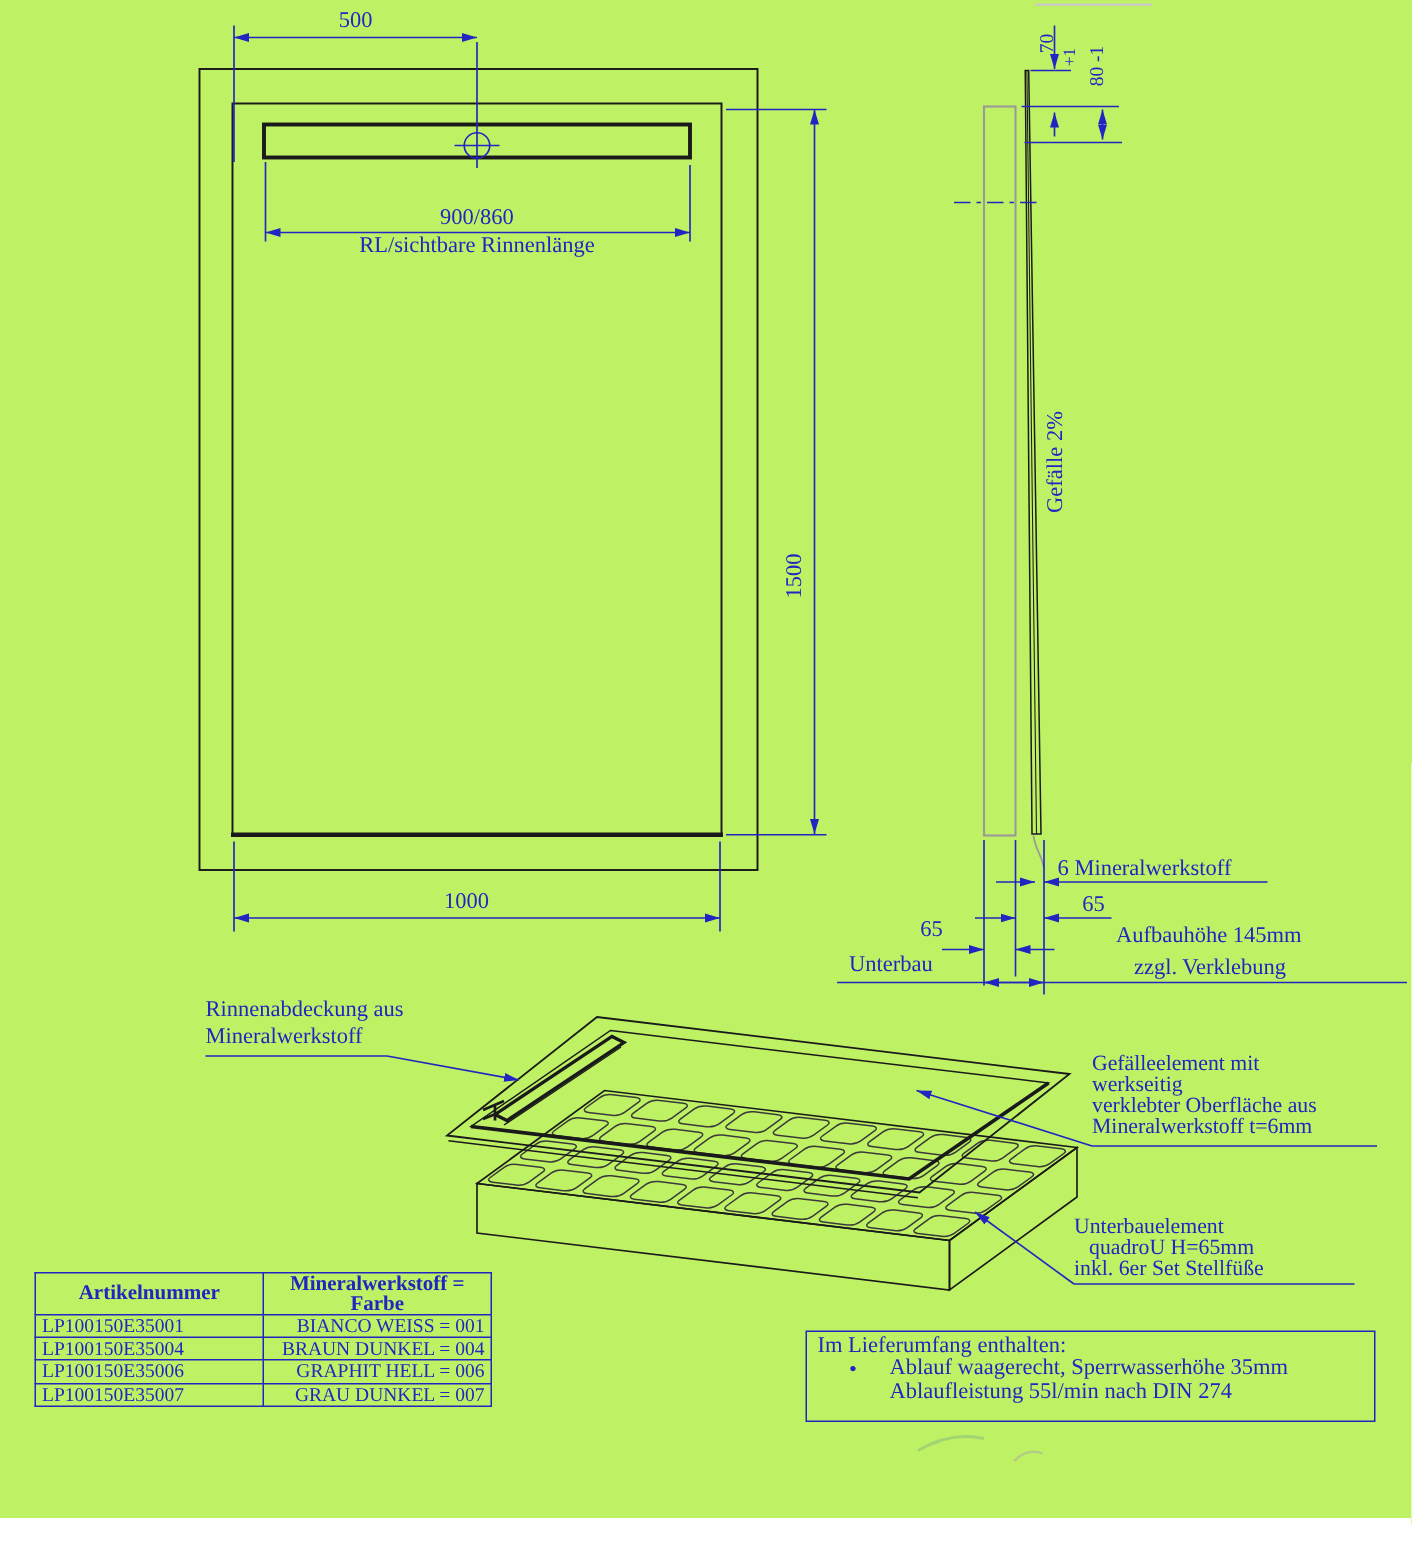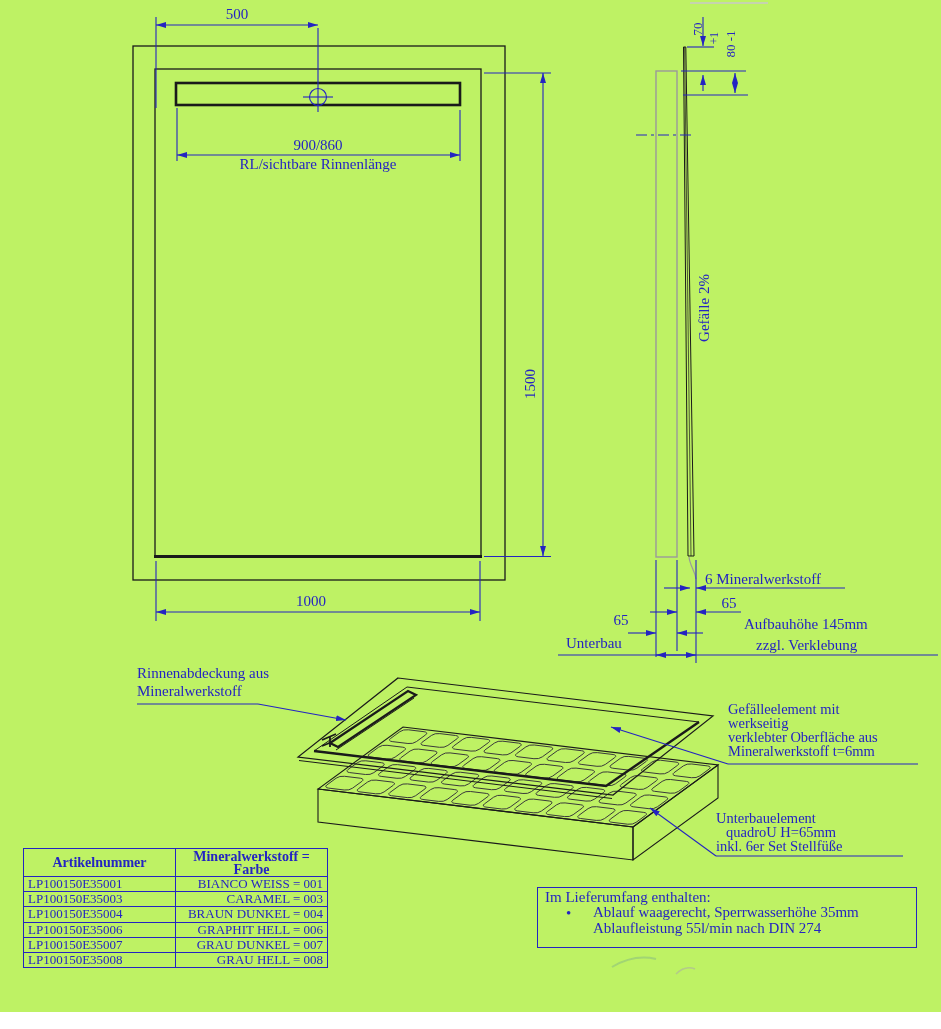--- a/index.html
+++ b/index.html
@@ -221,38 +221,30 @@
           <span>Farbe</span>
         </th>
       </tr>
     </thead>
     <tbody>
       <tr>
             <td class="art">LP100150E35001</td>
             <td class="farbe">BIANCO WEISS = 001</td>
           </tr>
       <tr>
-            <td class="art">LP100150E35003</td>
-            <td class="farbe">CARAMEL = 003</td>
-          </tr>
-      <tr>
             <td class="art">LP100150E35004</td>
             <td class="farbe">BRAUN DUNKEL = 004</td>
           </tr>
       <tr>
             <td class="art">LP100150E35006</td>
             <td class="farbe">GRAPHIT HELL = 006</td>
           </tr>
       <tr>
             <td class="art">LP100150E35007</td>
             <td class="farbe">GRAU DUNKEL = 007</td>
-          </tr>
-      <tr>
-            <td class="art">LP100150E35008</td>
-            <td class="farbe">GRAU HELL = 008</td>
           </tr>
     </tbody>
   </table>
 </div>
 
 <div id="scope-box"></div>
 <div class="t" style="left:545px;top:890px;">Im Lieferumfang enthalten:</div>
 <div class="t" style="left:566px;top:906px;">•</div>
 <div class="t" style="left:593px;top:905px;">Ablauf waagerecht, Sperrwasserhöhe 35mm</div>
 <div class="t" style="left:593px;top:921px;">Ablaufleistung 55l/min nach DIN 274</div>

